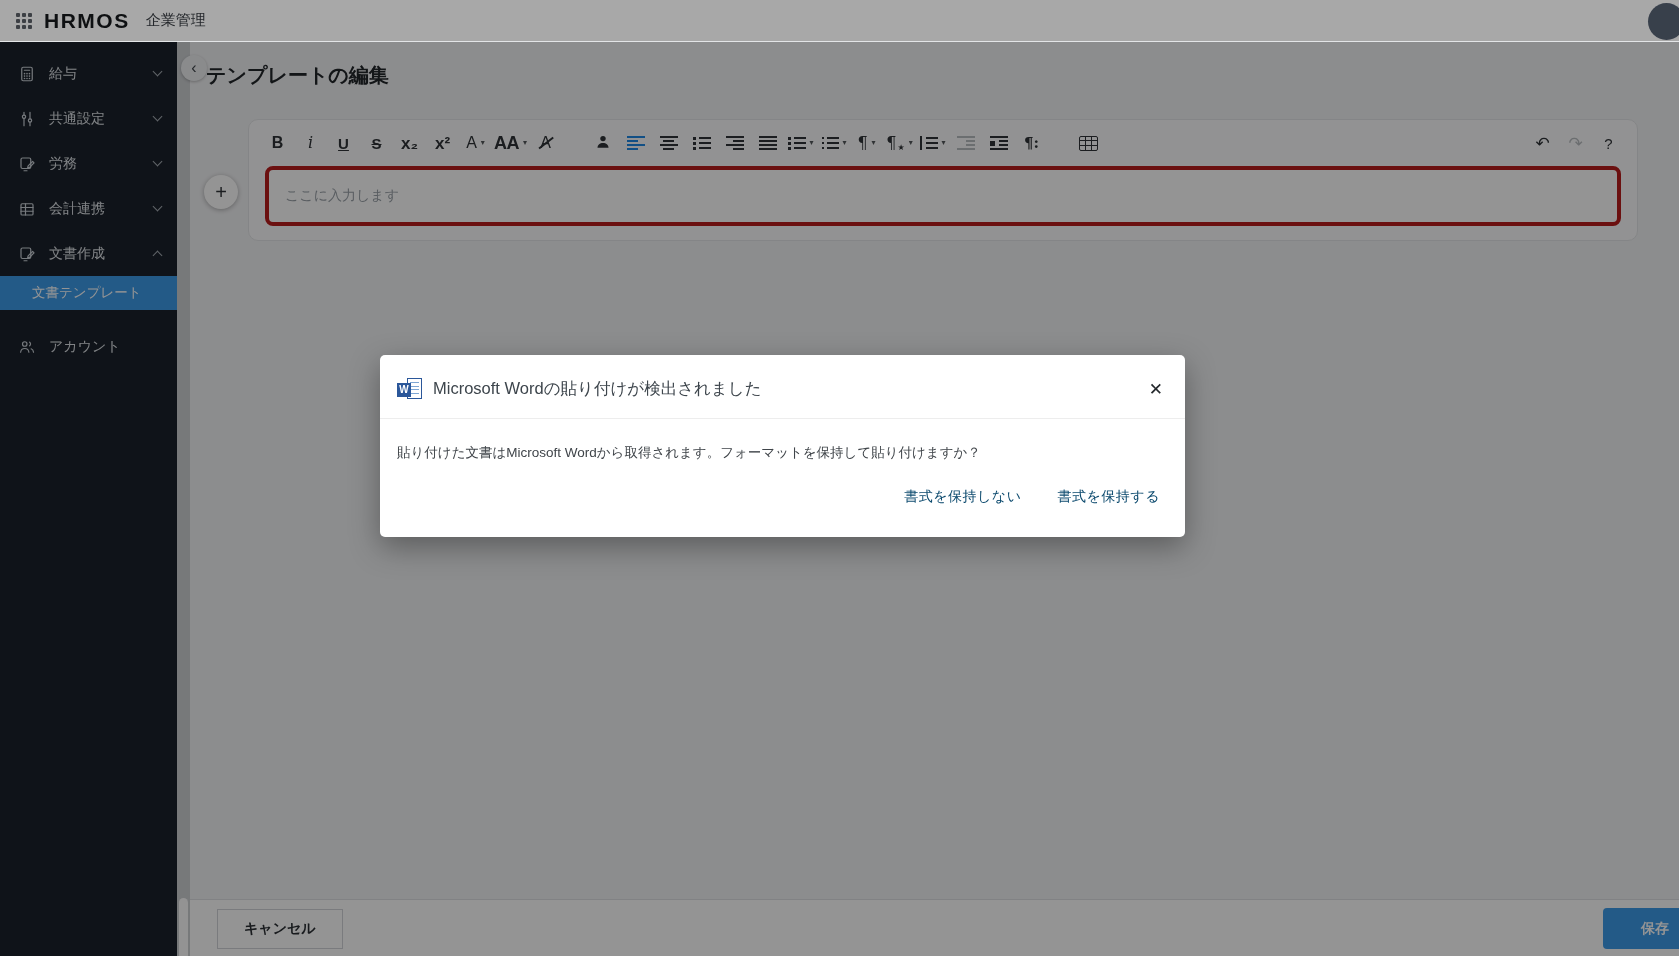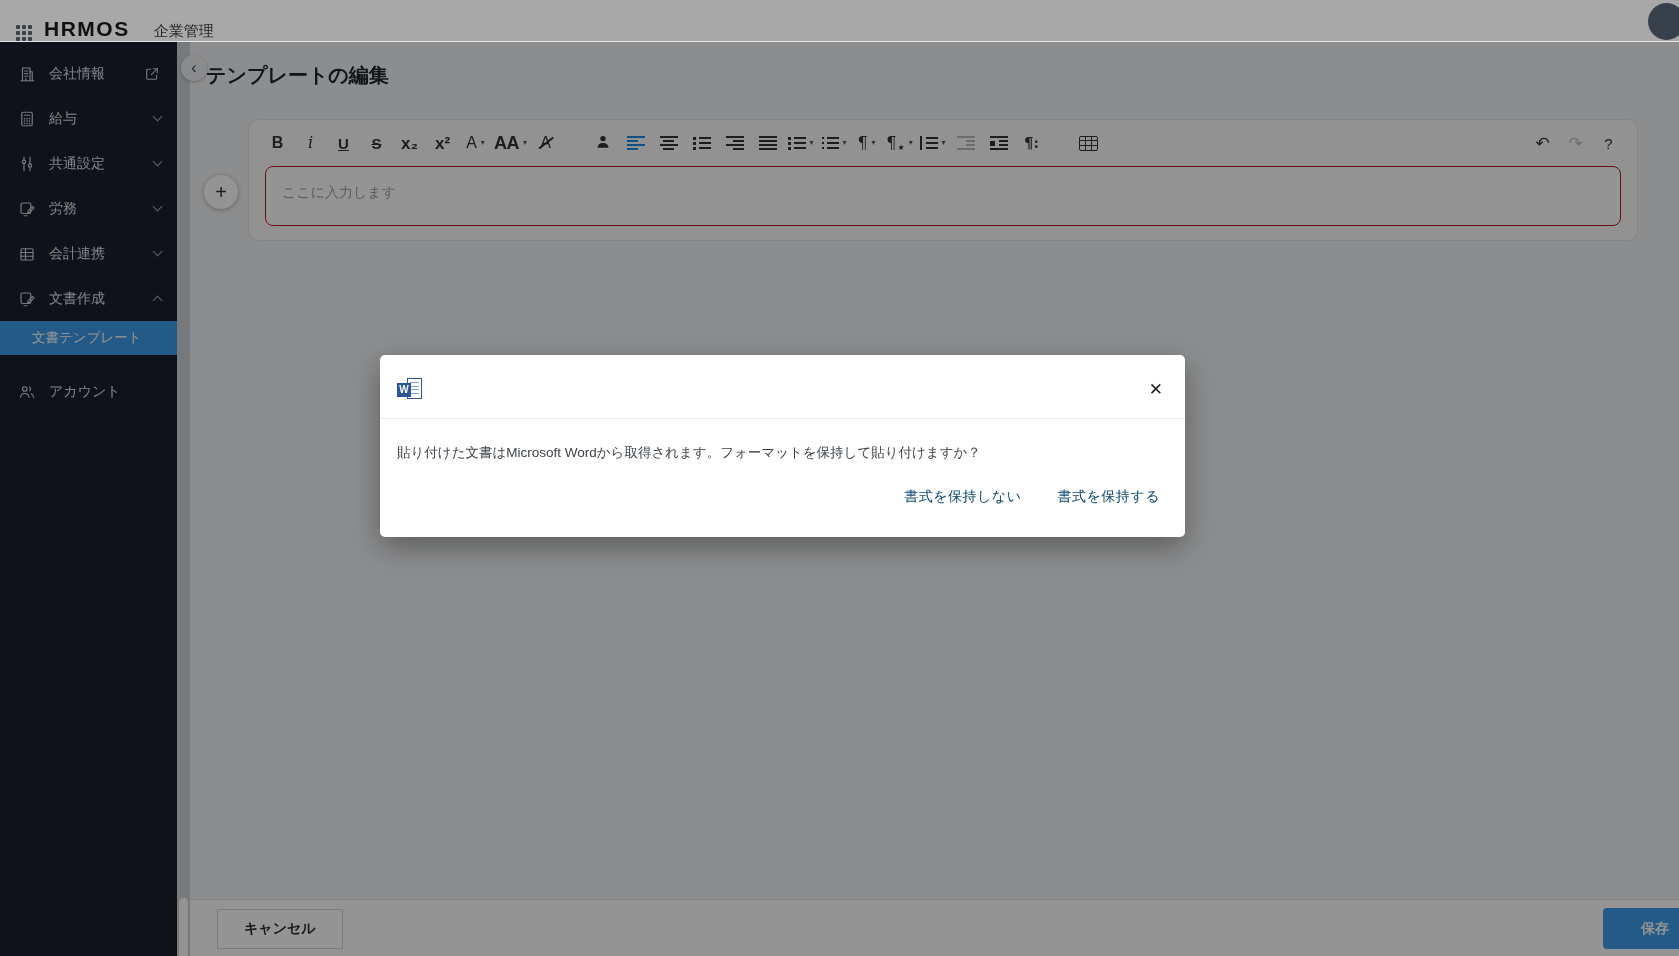--- a/index.html
+++ b/index.html
@@ -1,25 +1,25 @@
 <!DOCTYPE html>
 <html><head>
 <meta charset="utf-8">
 <style>
   html,body{margin:0;padding:0;width:1679px;height:956px;overflow:hidden;background:#fff;
     font-family:"Liberation Sans","DejaVu Sans",sans-serif;-webkit-font-smoothing:antialiased;}
   *{box-sizing:border-box}
   
-  .topbar{position:absolute;left:0;top:0;right:0;height:42px;background:#fff;display:flex;align-items:flex-end;padding-left:10px;z-index:10;border-bottom:1px solid #e3e5e7}
+  .topbar{position:absolute;left:0;top:0;right:0;height:42px;background:#fff;display:flex;align-items:center;padding-left:10px;z-index:10;border-bottom:1px solid #e3e5e7}
   .topbar::after{content:"";position:absolute;inset:0;background:rgba(0,0,0,.34);pointer-events:none}
   .grid9{display:grid;grid-template-columns:repeat(3,4px);grid-gap:2px;margin:0 12px 0 6px;cursor:pointer}
   .grid9 i{width:4px;height:4px;background:#5d6artefact}
   .grid9 i{width:4px;height:4px;background:#5d6269;border-radius:1px}
   .logo{font-size:21px;font-weight:800;letter-spacing:1.5px;color:#16191c}
-  .appname{margin-left:24px;font-size:15px;color:#393e44}
+  .appname{margin-left:16px;font-size:15px;color:#393e44}
   .avatar{position:absolute;right:-6px;top:3px;width:37px;height:37px;border-radius:50%;background:#556173;cursor:pointer}
   
   .sidebar{position:absolute;left:0;top:42px;bottom:0;width:177px;background:#1b222b;color:#dde1e6}
   .nav-item{height:45px;display:flex;align-items:center;padding:0 16px 0 18px;gap:13px;font-size:14px;cursor:pointer}
   .nav-item:first-child{margin-top:9px}
   .nav-label{flex:1;white-space:nowrap}
   .nav-ic{width:18px;height:18px;display:flex;align-items:center;justify-content:center}
   .nav-ic svg{stroke:#ccd2d9;fill:none;stroke-width:1.6;stroke-linecap:round;stroke-linejoin:round}
   .chev{width:7px;height:7px;border-right:1.7px solid #a7aeb6;border-bottom:1.7px solid #a7aeb6;transform:rotate(45deg);margin-top:-4px}
   .chev.up{transform:rotate(225deg);margin-top:4px}
@@ -61,21 +61,21 @@
   .i-al{background-image:linear-gradient(#1e88e5,#1e88e5),linear-gradient(#1e88e5,#1e88e5),linear-gradient(#1e88e5,#1e88e5),linear-gradient(#1e88e5,#1e88e5);background-size:18px 2px,11px 2px,18px 2px,11px 2px;background-position:0 0,0 4px,0 8px,0 12px}
   .i-ac{background-image:linear-gradient(#2f3337,#2f3337),linear-gradient(#2f3337,#2f3337),linear-gradient(#2f3337,#2f3337),linear-gradient(#2f3337,#2f3337);background-size:18px 2px,11px 2px,18px 2px,11px 2px;background-position:0 0,3.5px 4px,0 8px,3.5px 12px}
   .i-ar{background-image:linear-gradient(#2f3337,#2f3337),linear-gradient(#2f3337,#2f3337),linear-gradient(#2f3337,#2f3337),linear-gradient(#2f3337,#2f3337);background-size:18px 2px,11px 2px,18px 2px,11px 2px;background-position:0 0,7px 4px,0 8px,7px 12px}
   .i-aj{background-image:linear-gradient(#2f3337,#2f3337),linear-gradient(#2f3337,#2f3337),linear-gradient(#2f3337,#2f3337),linear-gradient(#2f3337,#2f3337);background-size:18px 2px,18px 2px,18px 2px,18px 2px;background-position:0 0,0 4px,0 8px,0 12px}
   .i-ol{background-image:linear-gradient(#2f3337,#2f3337),linear-gradient(#2f3337,#2f3337),linear-gradient(#2f3337,#2f3337),linear-gradient(#2f3337,#2f3337),linear-gradient(#2f3337,#2f3337),linear-gradient(#2f3337,#2f3337);background-size:12px 2px,12px 2px,12px 2px,3px 3px,3px 3px,3px 3px;background-position:6px 1px,6px 6px,6px 11px,0 .5px,0 5.5px,0 10.5px}
   .i-ul{background-image:linear-gradient(#2f3337,#2f3337),linear-gradient(#2f3337,#2f3337),linear-gradient(#2f3337,#2f3337),radial-gradient(circle,#2f3337 43%,transparent 50%),radial-gradient(circle,#2f3337 43%,transparent 50%),radial-gradient(circle,#2f3337 43%,transparent 50%);background-size:12px 2px,12px 2px,12px 2px,4px 4px,4px 4px,4px 4px;background-position:6px 1px,6px 6px,6px 11px,0 0,0 5px,0 10px}
   .i-lh{background-image:linear-gradient(#2f3337,#2f3337),linear-gradient(#2f3337,#2f3337),linear-gradient(#2f3337,#2f3337),linear-gradient(#2f3337,#2f3337);background-size:2px 14px,12px 2px,12px 2px,12px 2px;background-position:0 0,6px 1px,6px 6px,6px 11px}
   .i-out{background-image:linear-gradient(#b9bdc1,#b9bdc1),linear-gradient(#b9bdc1,#b9bdc1),linear-gradient(#b9bdc1,#b9bdc1),linear-gradient(#b9bdc1,#b9bdc1);background-size:18px 2px,9px 2px,9px 2px,18px 2px;background-position:0 0,9px 4px,9px 8px,0 12px}
   .i-in{background-image:linear-gradient(#2f3337,#2f3337),linear-gradient(#2f3337,#2f3337),linear-gradient(#2f3337,#2f3337),linear-gradient(#2f3337,#2f3337),linear-gradient(#2f3337,#2f3337);background-size:18px 2px,9px 2px,9px 2px,18px 2px,5px 5px;background-position:0 0,9px 4px,9px 8px,0 12px,0 4.5px}
   .i-tbl{width:19px;height:15px;border:1.5px solid #2f3337;border-radius:2px;background-image:linear-gradient(#2f3337,#2f3337),linear-gradient(#2f3337,#2f3337),linear-gradient(#2f3337,#2f3337),linear-gradient(#2f3337,#2f3337);background-size:19px 1.4px,19px 1.4px,1.4px 15px,1.4px 15px;background-position:0 3.6px,0 8.2px,5px 0,10.6px 0;background-repeat:no-repeat}
-  .input{margin:0 16px 14px;height:60px;background:#fff;border:1px solid #b91c1c;border-radius:8px;padding:16px 0 0 16px;cursor:text}
+  .input{margin:0 16px 14px;height:60px;background:#fff;border:4px solid #b91c1c;border-radius:8px;padding:16px 0 0 16px;cursor:text}
   .ph{font-size:14px;color:#9aa1a8}
   .plus{position:absolute;left:14px;top:133px;width:34px;height:34px;border-radius:50%;background:#fff;border:none;box-shadow:0 1px 5px rgba(0,0,0,.3);font-size:20px;font-weight:500;color:#2f3337;line-height:1;cursor:pointer;padding:0}
   
   .footerbar{position:absolute;left:190px;right:0;bottom:0;height:57px;background:#fff;border-top:1px solid #dfe1e3}
   .btn-cancel{position:absolute;left:27px;top:9px;height:40px;padding:0 26px;background:#fff;border:1px solid #d2d5d9;border-radius:0;font-size:14px;font-weight:700;color:#2b3035;cursor:pointer;font-family:inherit}
   .btn-save{position:absolute;left:1413px;top:8px;height:41px;width:104px;background:#3d9be9;border:none;border-radius:4px;font-size:14px;font-weight:700;color:#fff;cursor:pointer;font-family:inherit}
   
   .backdrop{position:absolute;left:0;top:42px;right:0;bottom:0;background:rgba(0,0,0,.42);z-index:30}
   .modal{position:absolute;left:380px;top:355px;width:805px;min-height:182px;background:#fff;border-radius:5px;box-shadow:0 10px 30px rgba(0,0,0,.35);z-index:40}
   .m-head{display:flex;align-items:center;gap:11px;padding:23px 60px 18px 17px;border-bottom:1px solid #ededed}
@@ -106,39 +106,20 @@
     </span>
   <span class="logo">HRMOS</span>
   <span class="appname">企業管理</span>
   <span class="avatar"></span>
 </header>
 
 <nav class="sidebar">
   <div class="nav-item">
     <span class="nav-ic">
       <svg width="18" height="18" viewBox="0 0 24 24">
-          <path d="M6 21V4h10v17"></path>
-          <path d="M16 9h3v12"></path>
-          <path d="M4 21h17"></path>
-          <path d="M9 8h4M9 11.5h4M9 15h4"></path>
-          <path d="M10.5 21v-3"></path>
-        </svg>
-    </span>
-    <span class="nav-label">会社情報</span>
-    <span class="nav-ic">
-      <svg width="16" height="16" viewBox="0 0 24 24">
-          <path d="M10 5H6a2 2 0 00-2 2v11a2 2 0 002 2h11a2 2 0 002-2v-4"></path>
-          <path d="M14 4h6v6"></path>
-          <path d="M20 4l-9 9"></path>
-        </svg>
-    </span>
-  </div>
-  <div class="nav-item">
-    <span class="nav-ic">
-      <svg width="18" height="18" viewBox="0 0 24 24">
           <rect x="5" y="3" width="14" height="18" rx="2"></rect>
           <path d="M8.5 7h7"></path>
           <path d="M8.7 11.5h.01M12 11.5h.01M15.3 11.5h.01M8.7 14.8h.01M12 14.8h.01M15.3 14.8h.01M8.7 18h.01M12 18h.01M15.3 18h.01" stroke-width="2.2"></path>
         </svg>
     </span>
     <span class="nav-label">給与</span>
     <span class="chev"></span>
   </div>
   <div class="nav-item">
     <span class="nav-ic">
@@ -319,20 +300,21 @@
 </footer>
 
 <div class="backdrop"></div>
 
 <div class="modal">
   <div class="m-head">
     <span class="w-icon">
       <span class="w-page"></span>
       <span class="w-block">W</span>
     </span>
+    <h2 class="m-title">Microsoft Wordの貼り付けが検出されました</h2>
     <button class="m-close"><span>✕</span></button>
   </div>
   <div class="m-body">貼り付けた文書はMicrosoft Wordから取得されます。フォーマットを保持して貼り付けますか？</div>
   <div class="m-actions">
     <button class="m-link">書式を保持しない</button>
     <button class="m-link">書式を保持する</button>
   </div>
 </div>
 
 </body></html>

